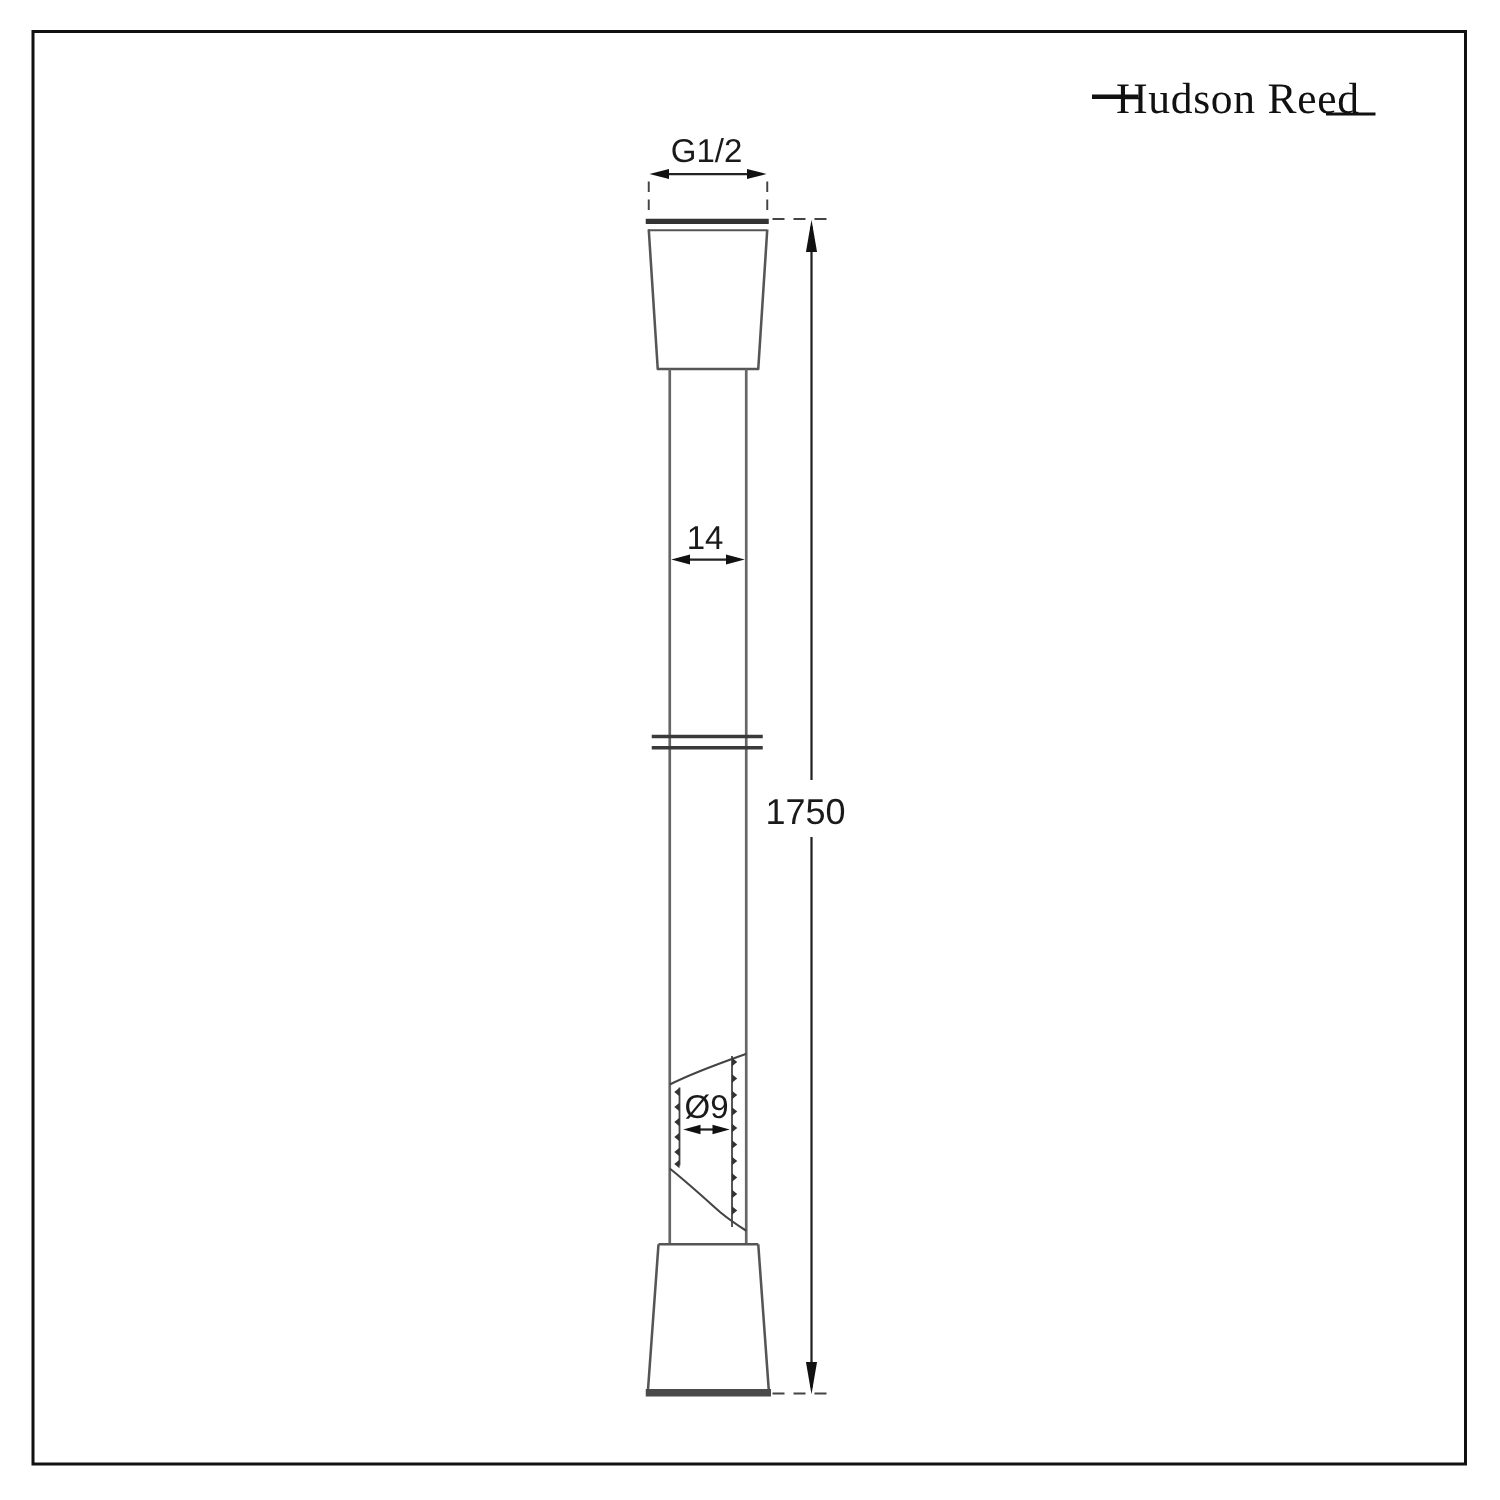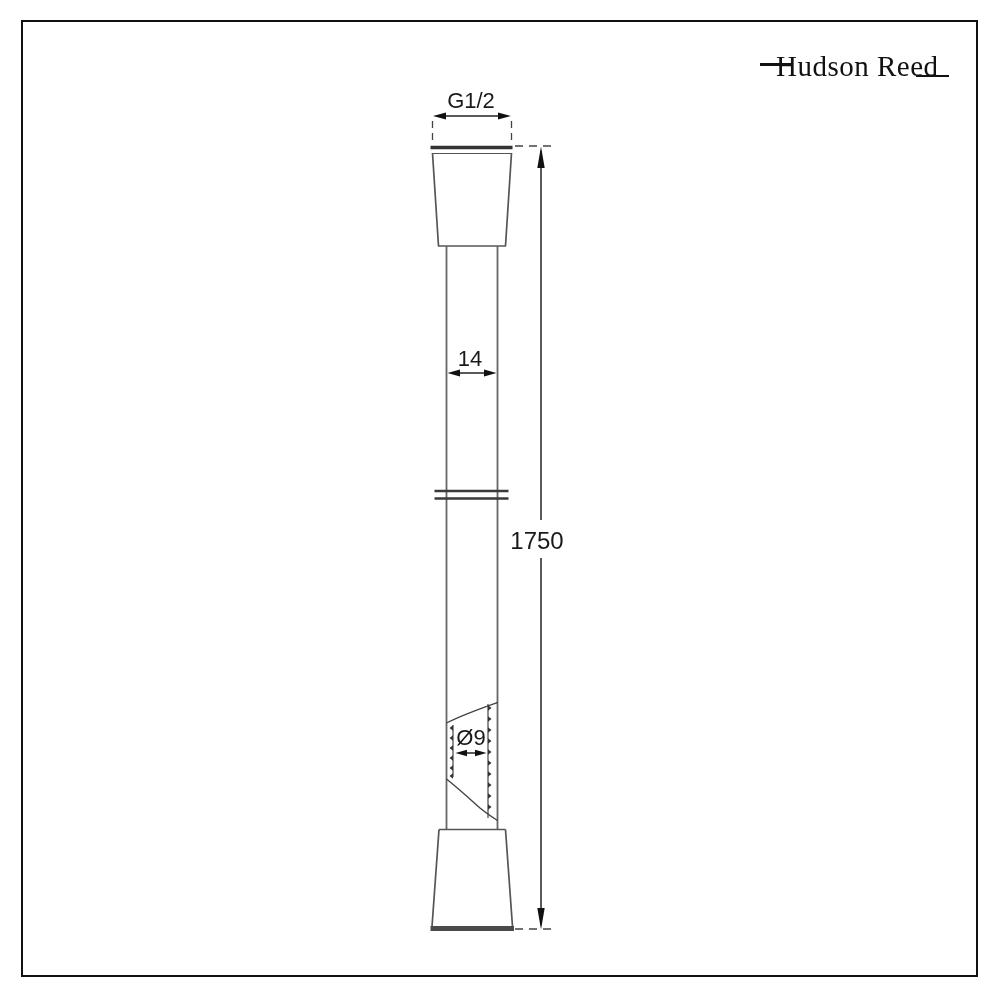--- a/index.html
+++ b/index.html
@@ -5,21 +5,21 @@
   html,body{margin:0;padding:0;background:#ffffff;}
   body{
     width:1000px;height:1000px;position:relative;overflow:hidden;
     font-family:"Liberation Sans",sans-serif;color:#1a1a1a;
   }
   .frame{
     position:absolute;left:21px;top:20px;width:953px;height:953px;
     border:2.5px solid #111111;background:#ffffff;
   }
   .logo{
-    position:absolute;left:760px;top:50px;width:192px;height:38px;
+    position:absolute;left:728px;top:50px;width:192px;height:38px;
   }
   .logo-text{
     position:absolute;left:16px;top:0;
     font-family:"Liberation Serif","DejaVu Serif",serif;
     font-size:29px;font-weight:400;color:#111;letter-spacing:0.5px;white-space:nowrap;
   }
   .logo-bar-left{
     position:absolute;left:0;top:13px;width:31px;height:2.5px;background:#111;
   }
   .logo-bar-right{

